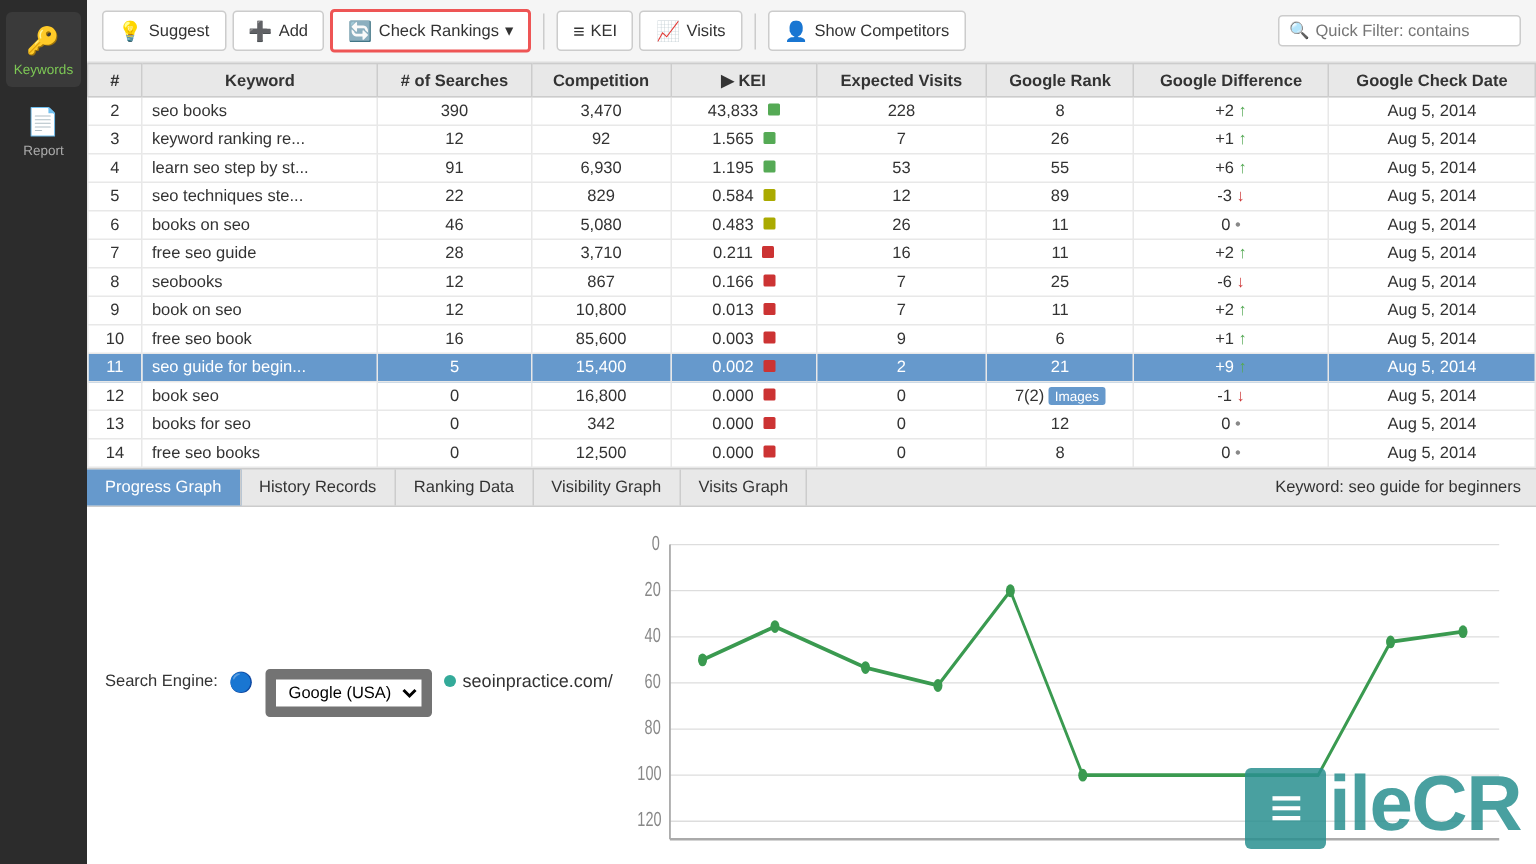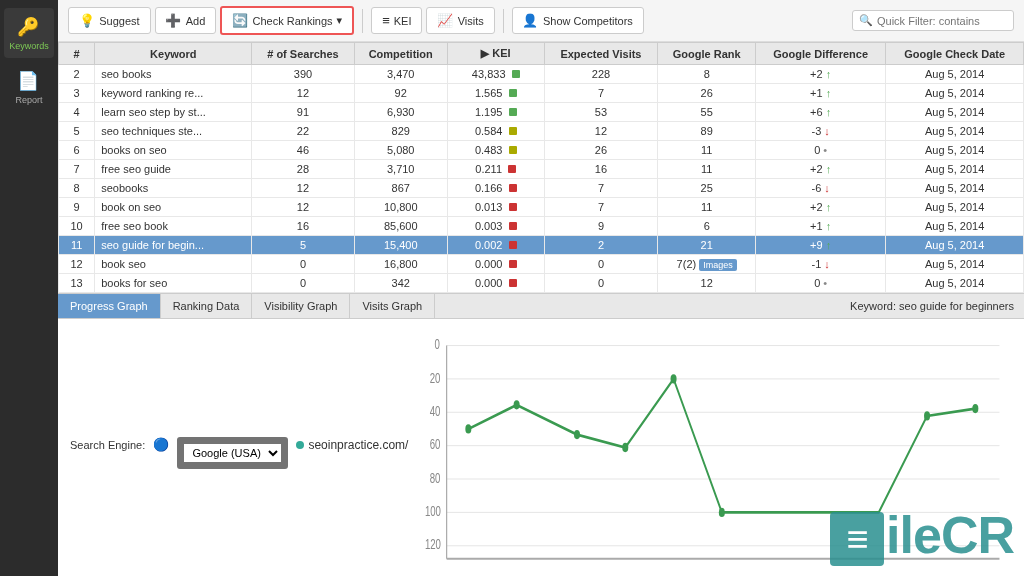--- a/index.html
+++ b/index.html
@@ -463,26 +463,38 @@
       <td class="num-col">13</td>
       <td class="keyword-cell kw-col">books for seo</td>
       <td>0</td>
       <td>342</td>
       <td>0.000 <span class="indicator ind-red"></span></td>
       <td>0</td>
       <td><span>12</span></td>
       <td>0 <span class="arrow-neutral">•</span></td>
       <td>Aug 5, 2014</td>
     </tr>
+          <tr>
+      <td class="num-col">14</td>
+      <td class="keyword-cell kw-col">free seo books</td>
+      <td>0</td>
+      <td>12,500</td>
+      <td>0.000 <span class="indicator ind-red"></span></td>
+      <td>0</td>
+      <td><span>8</span></td>
+      <td>0 <span class="arrow-neutral">•</span></td>
+      <td>Aug 5, 2014</td>
+    </tr>
         </tbody>
     </table>
   </div>
 
   <div class="bottom-tabs">
     <div class="bottom-tab active">Progress Graph</div>
+    <div class="bottom-tab">History Records</div>
     <div class="bottom-tab">Ranking Data</div>
     <div class="bottom-tab">Visibility Graph</div>
     <div class="bottom-tab">Visits Graph</div>
     <div class="keyword-label">
       <span>Keyword:</span>
       <span>seo guide for beginners</span>
     </div>
   </div>
 
   <div class="chart-area">

